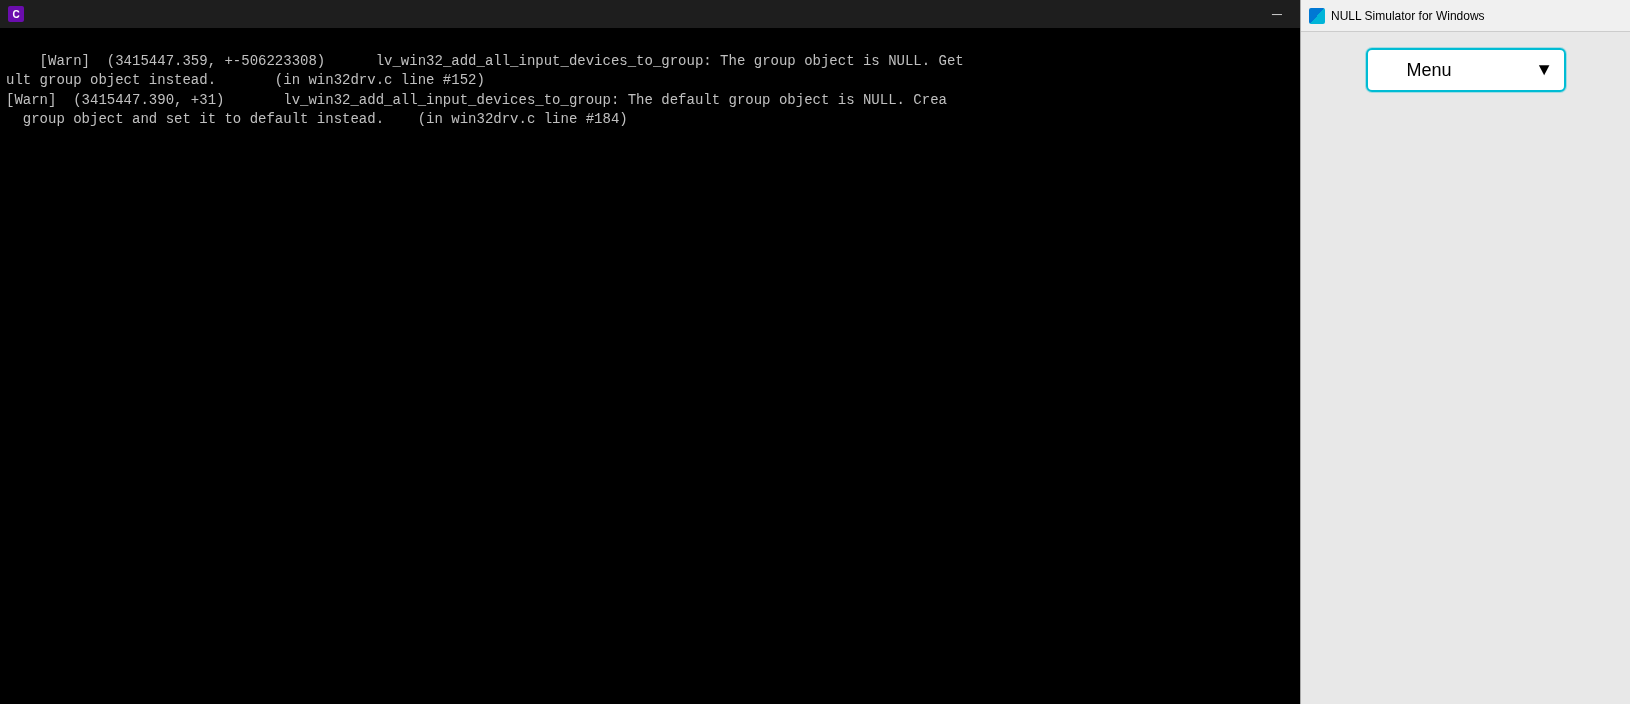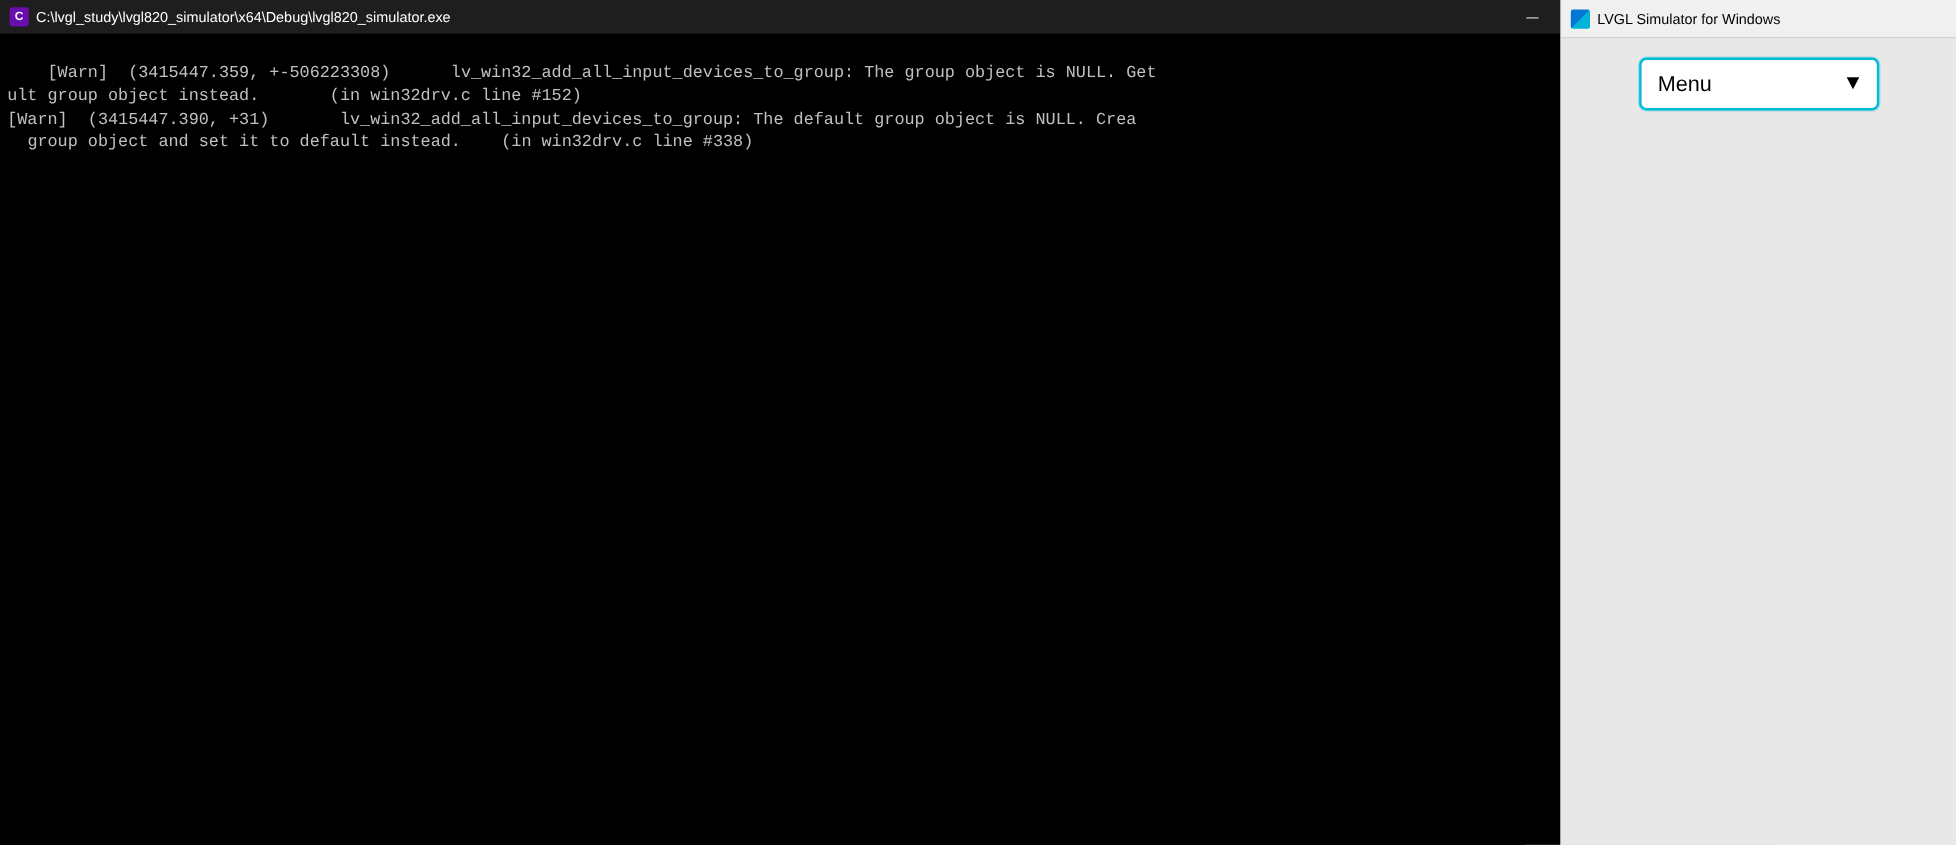--- a/index.html
+++ b/index.html
@@ -153,55 +153,55 @@
       padding: 0 14px;
       cursor: pointer;
       box-shadow: 0 0 0 1px rgba(0,188,212,0.3);
     }
 
     .menu-label {
       font-size: 18px;
       font-family: Arial, sans-serif;
       font-weight: 400;
       color: #000000;
+      margin-left: 25px;
     }
 
     .dropdown-arrow {
       font-size: 18px;
       color: #000000;
       line-height: 1;
     }
 
     .warn-line {
       color: #c0c0c0;
     }
   </style>
 </head>
 <body>
 
 <div class="console-window">
   <div class="console-titlebar">
     <div class="console-icon">C</div>
-    <span class="console-title-text">C:\lvgl_study\lvgl820_simulator\x64\Debug\lvgl820_simulator.exe</span>
     <div class="console-titlebar-controls">
       <button class="titlebar-btn">─</button>
     </div>
   </div>
   <div class="console-content">
     <span class="warn-line">[Warn]  (3415447.359, +-506223308)      lv_win32_add_all_input_devices_to_group: The group object is NULL. Get</span>
 <span class="warn-line">ult group object instead.       (in win32drv.c line #152)</span>
 <span class="warn-line">[Warn]  (3415447.390, +31)       lv_win32_add_all_input_devices_to_group: The default group object is NULL. Crea</span>
-<span class="warn-line">  group object and set it to default instead.    (in win32drv.c line #338)</span>
+<span class="warn-line">  group object and set it to default instead.    (in win32drv.c line #184)</span>
   </div>
 </div>
 
 <div class="simulator-window">
   <div class="simulator-titlebar">
     <div class="simulator-icon"></div>
-    <span class="simulator-title-text">LVGL Simulator for Windows</span>
+    <span class="simulator-title-text">NULL Simulator for Windows</span>
   </div>
   <div class="simulator-content">
     <div class="menu-dropdown">
       <span class="menu-label">Menu</span>
       <span class="dropdown-arrow">▼</span>
     </div>
   </div>
 </div>
 
 </body></html>

